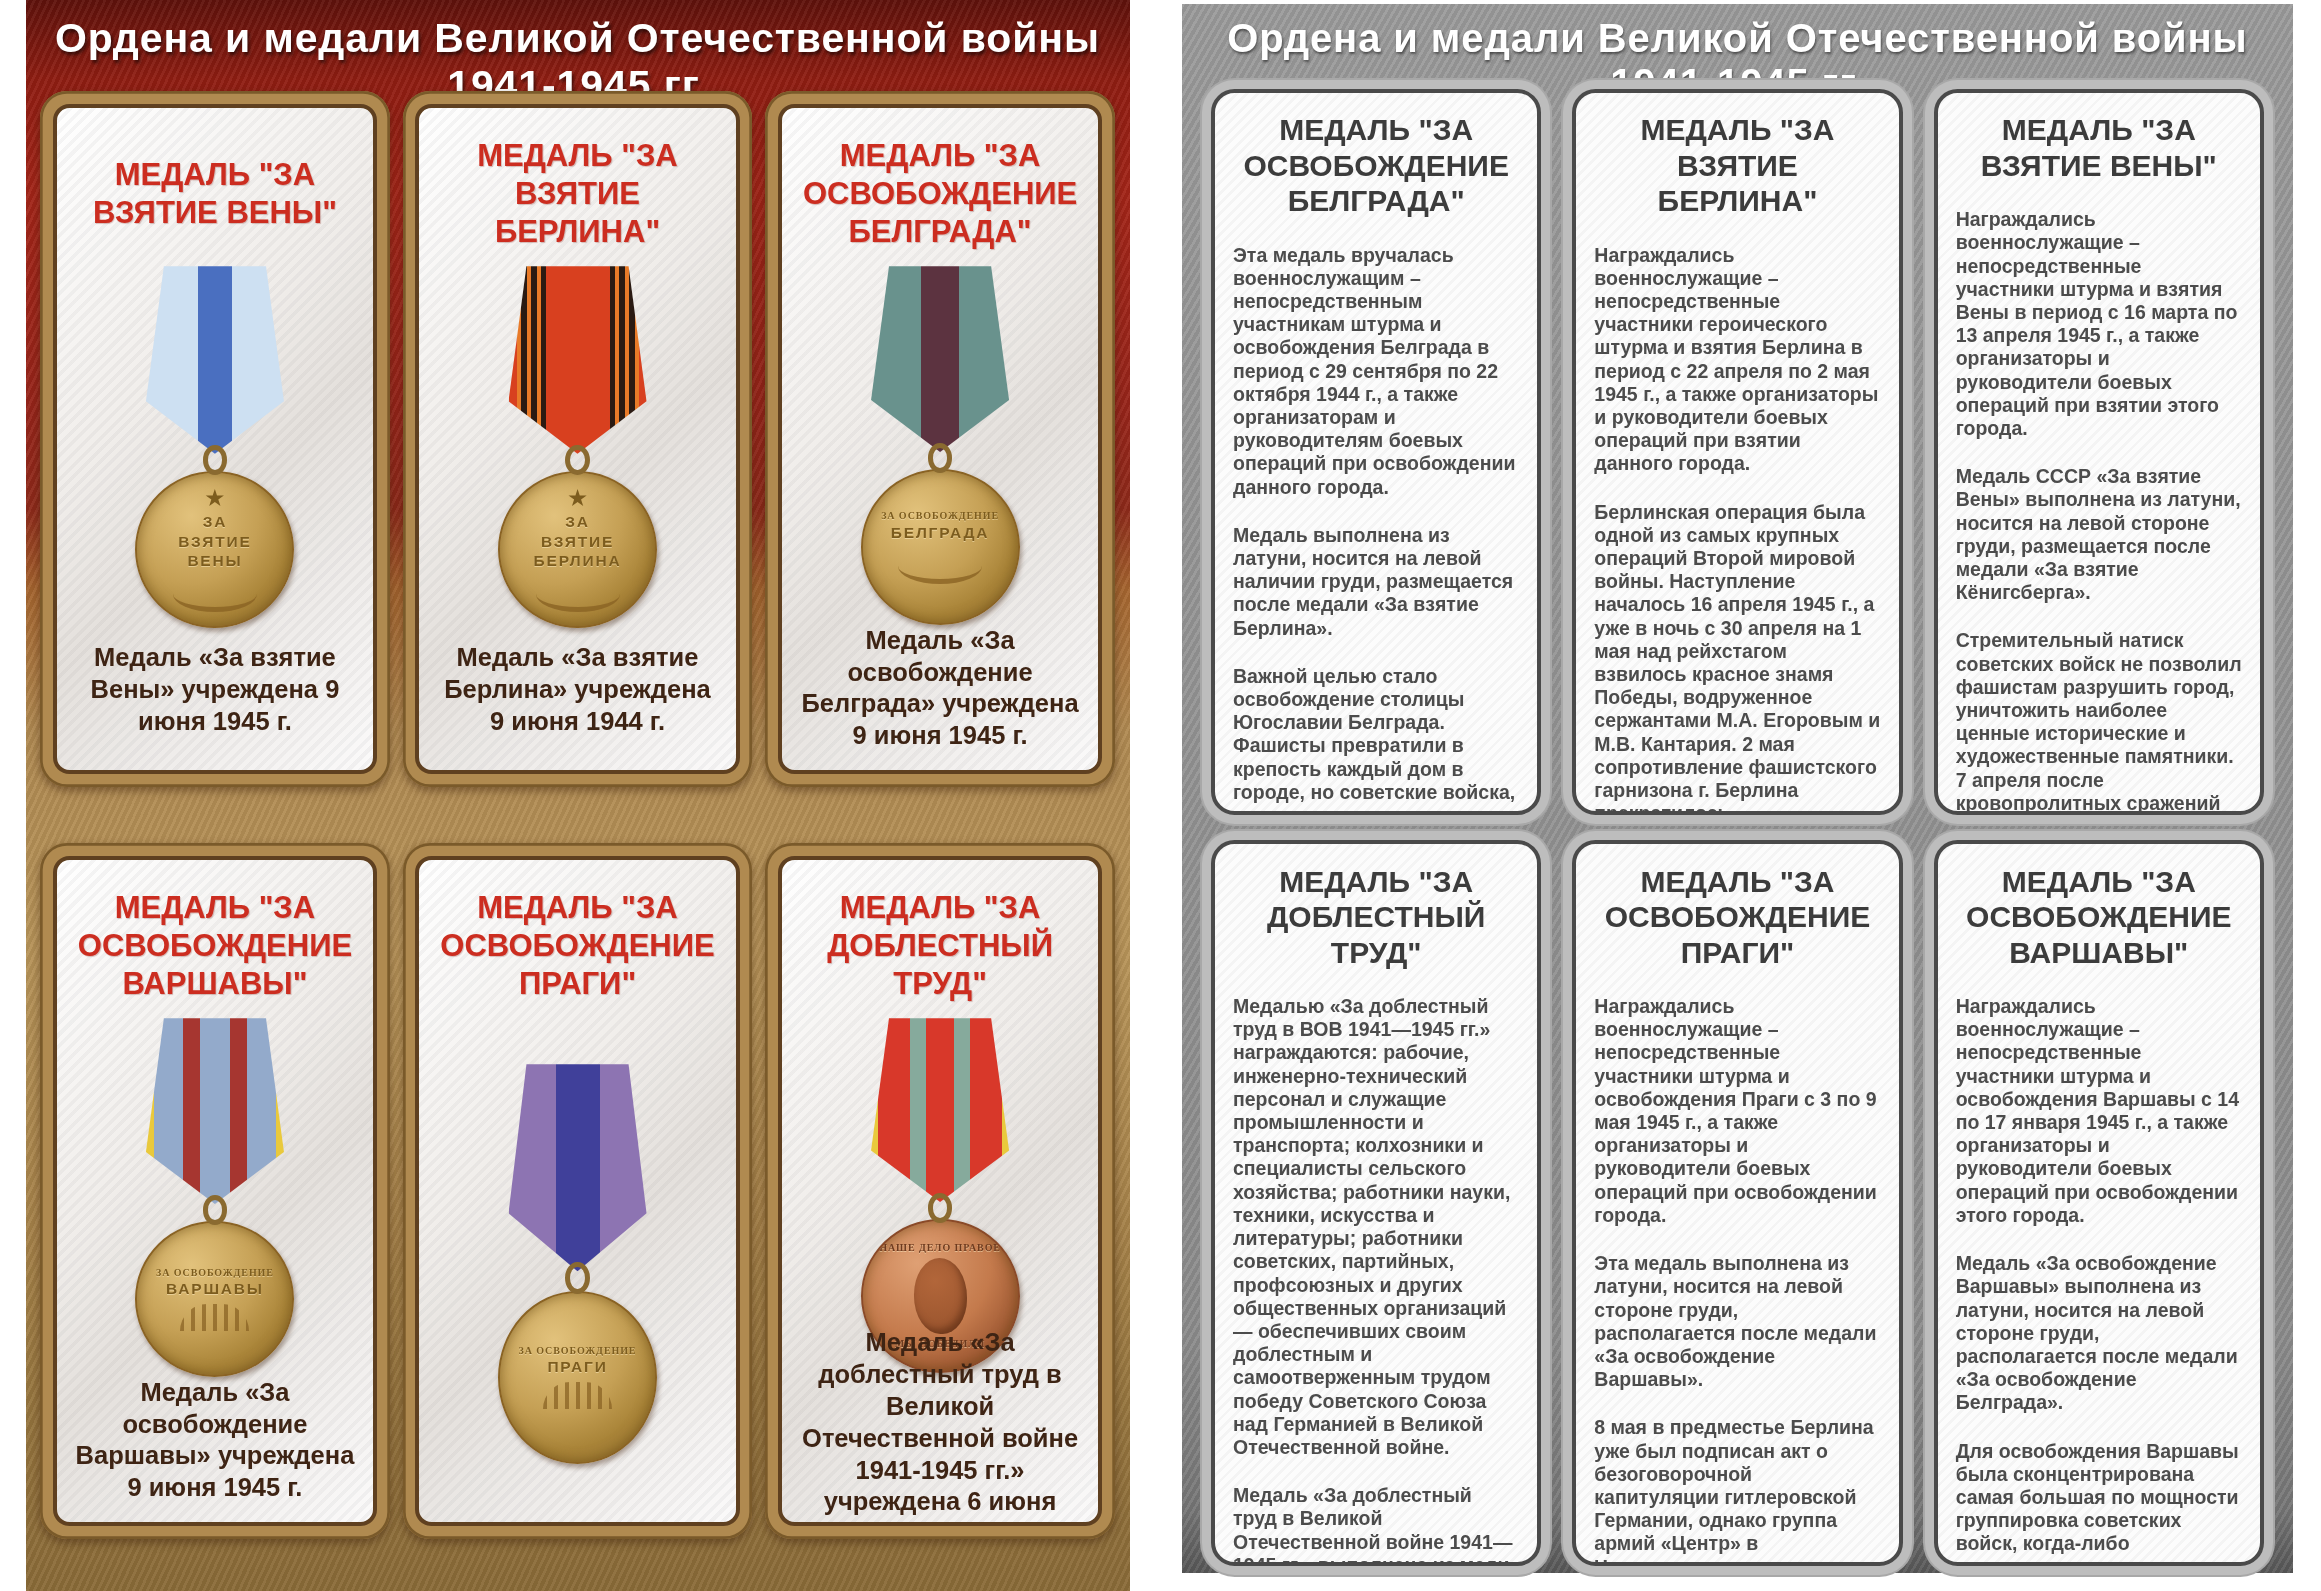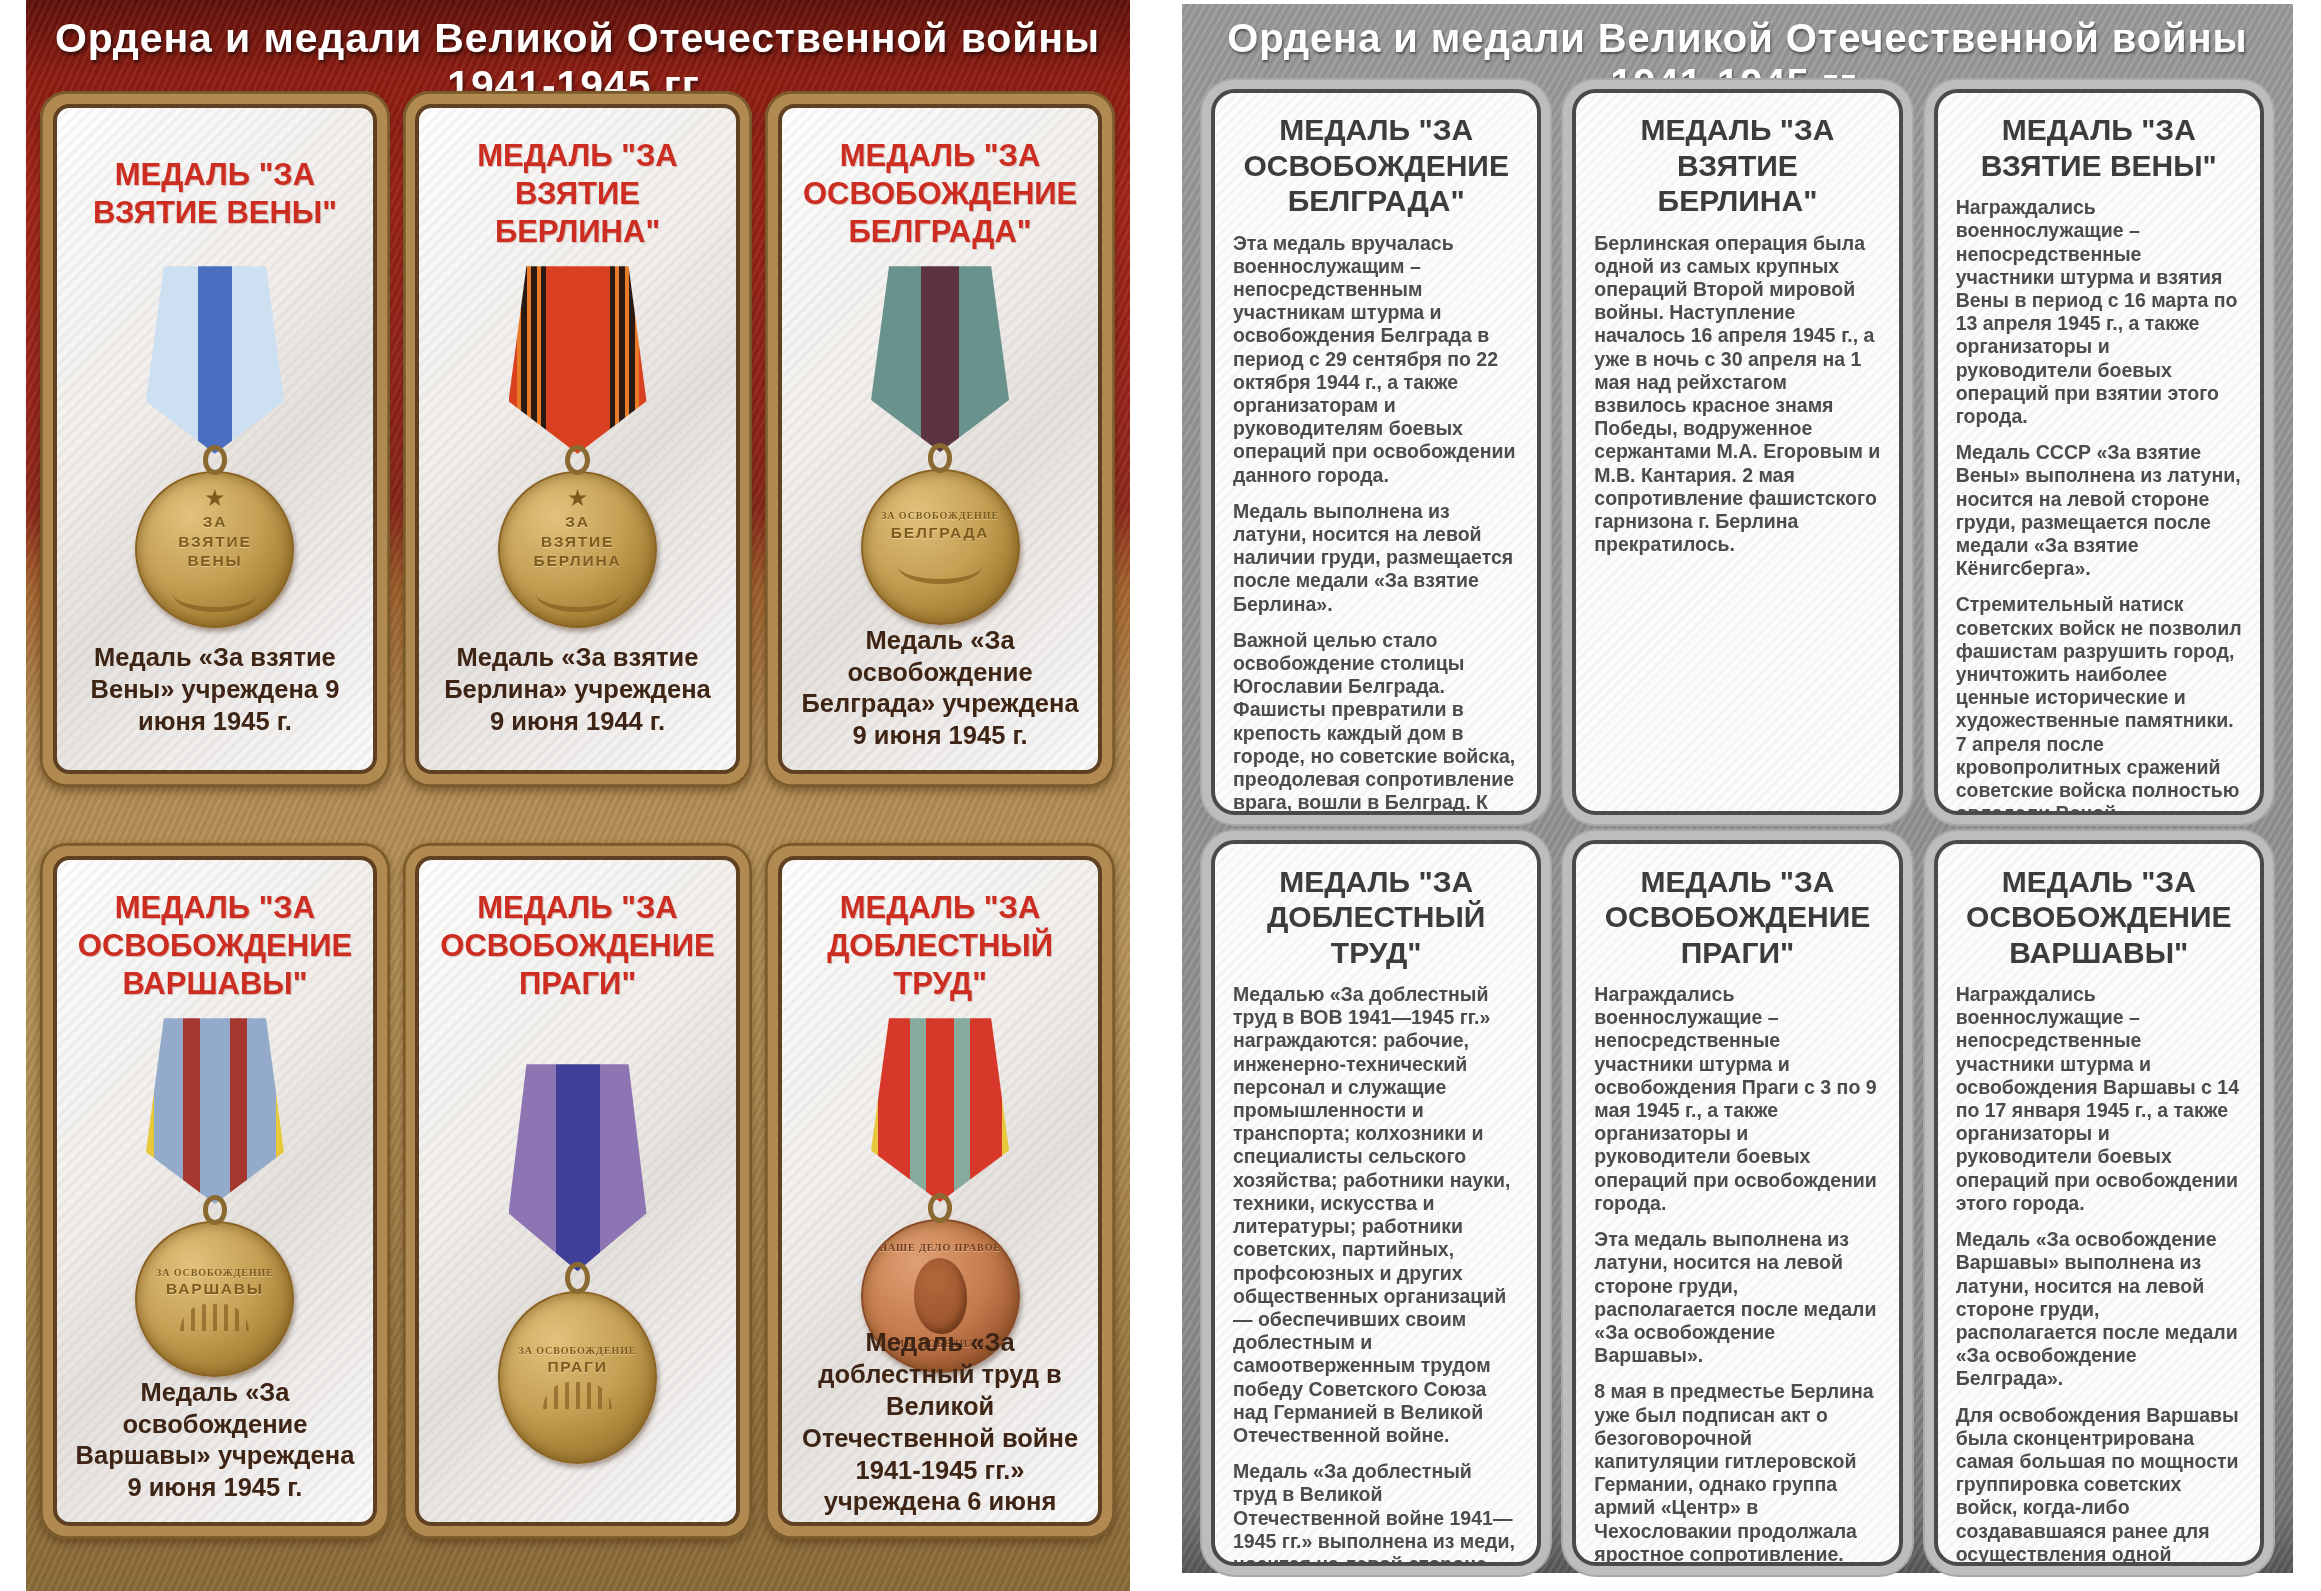--- a/index.html
+++ b/index.html
@@ -113,21 +113,21 @@
       #fcfcfc;
     border:4.5px solid #4a4a4a;border-radius:23.6px;
     box-shadow:0 0 0 9px #bdbdbd, 0 0 0 11px #a8a8a8;
     padding:18px 18px 14.5px;
   }
   .rcard-title{
     text-align:center;font-size:30px;line-height:1.18;font-weight:bold;color:#3c3c3c;
     margin:1.8px 0 12.7px;
   }
   .rcard p{
-    margin:13px 0;font-size:19.5px;line-height:1.19;color:#4c4c4c;font-weight:bold;
+    margin:25px 0;font-size:19.5px;line-height:1.19;color:#4c4c4c;font-weight:bold;
   }
 </style>
 </head>
 <body>
 
 <div class="left-page">
   <div class="lp-title">Ордена и медали Великой Отечественной войны 1941-1945 гг.</div>
 
   <div class="lp-cards">
 
@@ -240,20 +240,21 @@
 
     <div class="rcard">
       <div class="rcard-title">МЕДАЛЬ "ЗА ОСВОБОЖДЕНИЕ БЕЛГРАДА"</div>
       <p>Эта медаль вручалась военнослужащим – непосредственным участникам штурма и освобождения Белграда в период с 29 сентября по 22 октября 1944 г., а также организаторам и руководителям боевых операций при освобождении данного города.</p>
       <p>Медаль выполнена из латуни, носится на левой наличии груди, размещается после медали «За взятие Берлина».</p>
       <p>Важной целью стало освобождение столицы Югославии Белграда. Фашисты превратили в крепость каждый дом в городе, но советские войска, преодолевая сопротивление врага, вошли в Белград. К исходу 20 октября Белград был очищен от врага, а участники операции – награждены медалью за освобождение города. Всего медалью было награждено около 70 тыс. человек.</p>
     </div>
 
     <div class="rcard">
       <div class="rcard-title">МЕДАЛЬ "ЗА ВЗЯТИЕ БЕРЛИНА"</div>
+      <p>Награждались военнослужащие – непосредственные участники героического штурма и взятия Берлина в период с 22 апреля по 2 мая 1945 г., а также организаторы и руководители боевых операций при взятии данного города.</p>
       <p>Берлинская операция была одной из самых крупных операций Второй мировой войны. Наступление началось 16 апреля 1945 г., а уже в ночь с 30 апреля на 1 мая над рейхстагом взвилось красное знамя Победы, водруженное сержантами М.А. Егоровым и М.В. Кантария. 2 мая сопротивление фашистского гарнизона г. Берлина прекратилось.</p>
 
     </div>
 
     <div class="rcard">
       <div class="rcard-title">МЕДАЛЬ "ЗА ВЗЯТИЕ ВЕНЫ"</div>
       <p>Награждались военнослужащие – непосредственные участники штурма и взятия Вены в период с 16 марта по 13 апреля 1945 г., а также организаторы и руководители боевых операций при взятии этого города.</p>
       <p>Медаль СССР «За взятие Вены» выполнена из латуни, носится на левой стороне груди, размещается после медали «За взятие Кёнигсберга».</p>
       <p>Стремительный натиск советских войск не позволил фашистам разрушить город, уничтожить наиболее ценные исторические и художественные памятники. 7 апреля после кровопролитных сражений советские войска полностью овладели Веной.</p>
 

